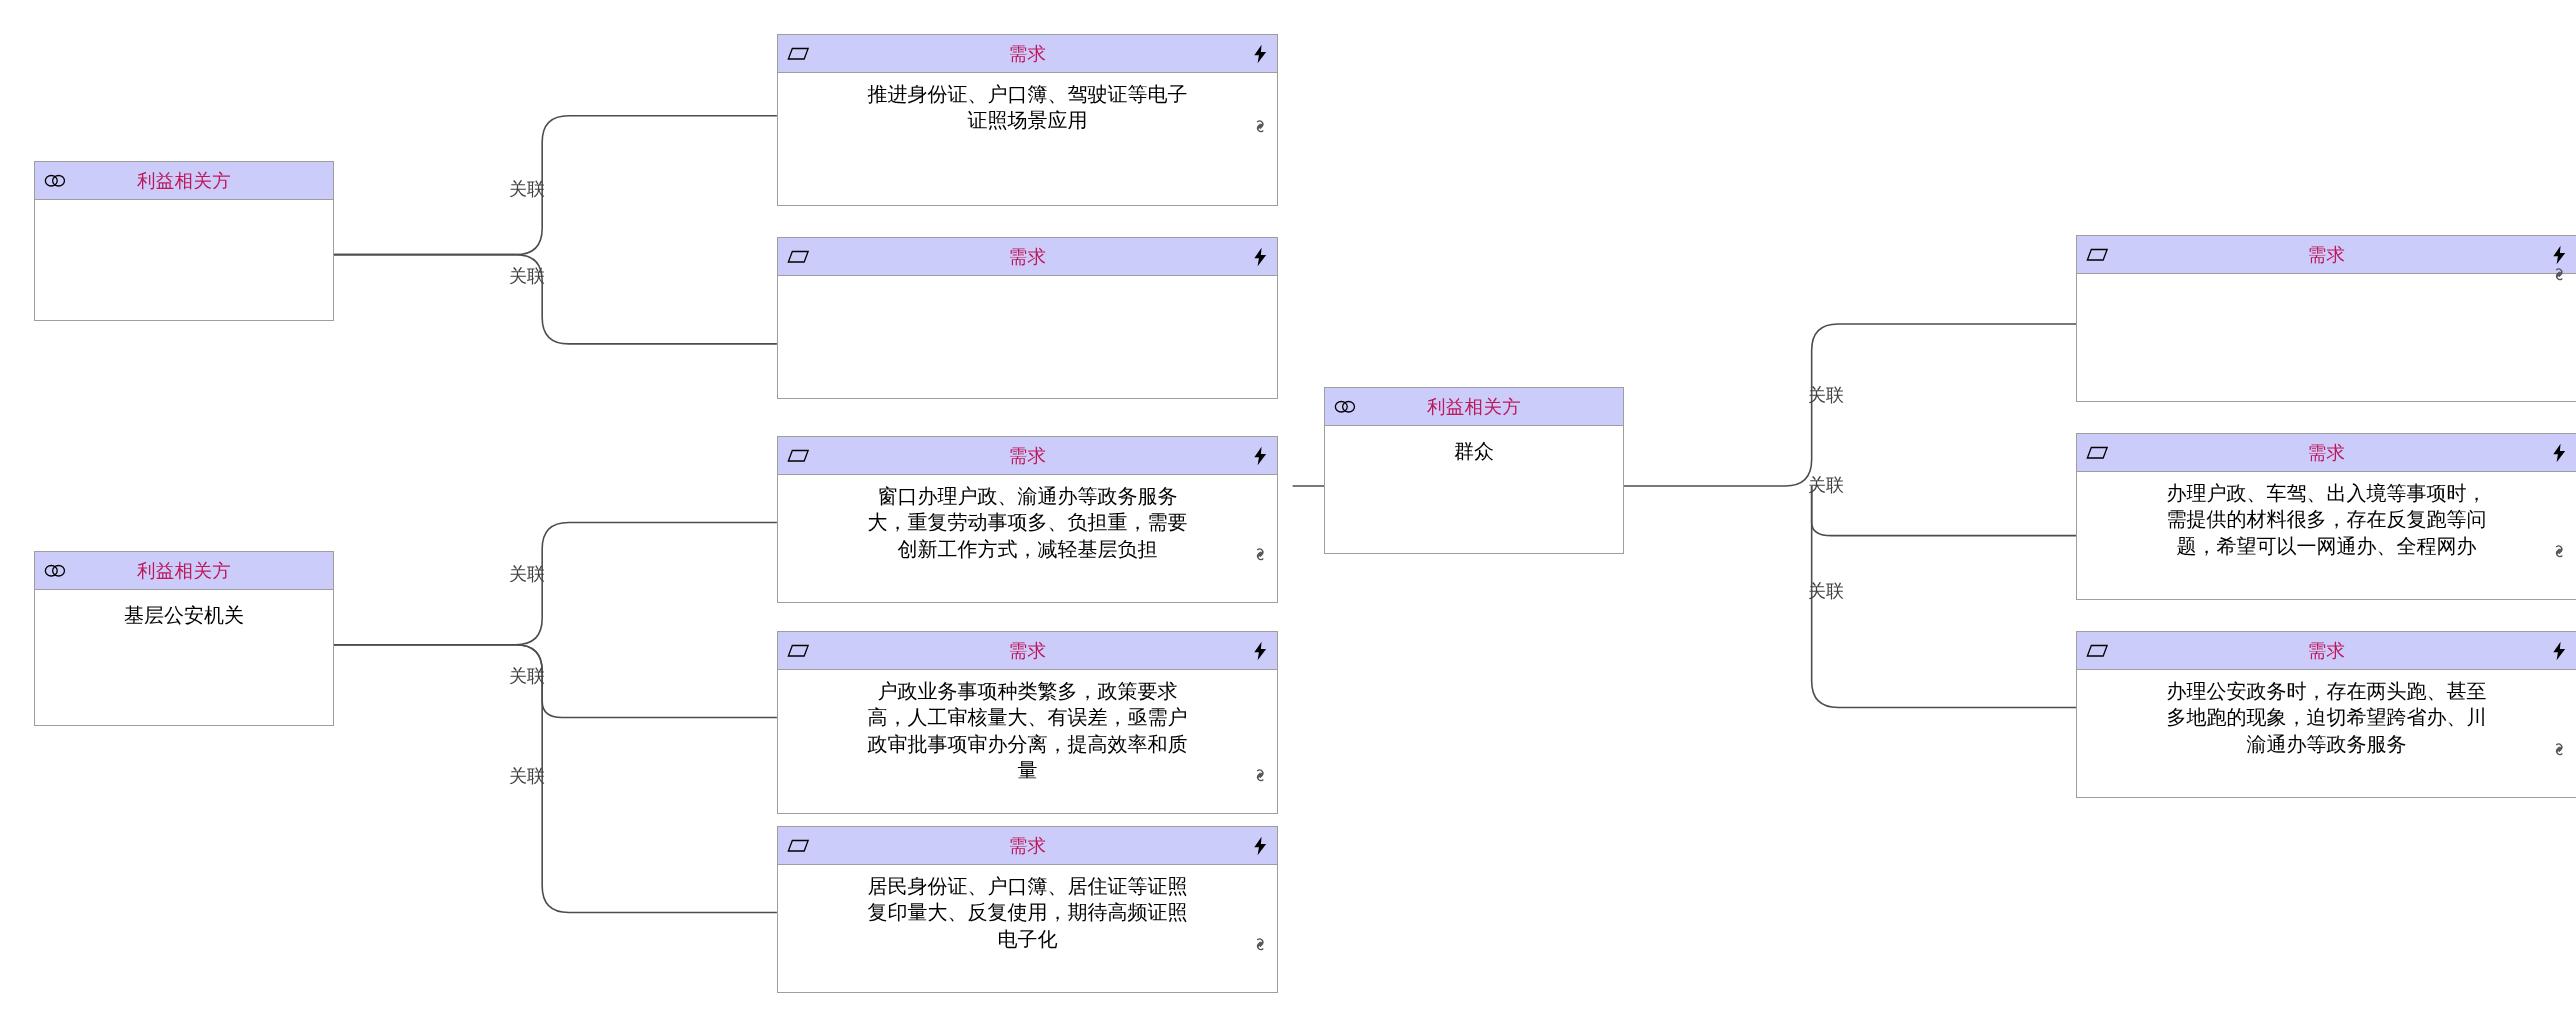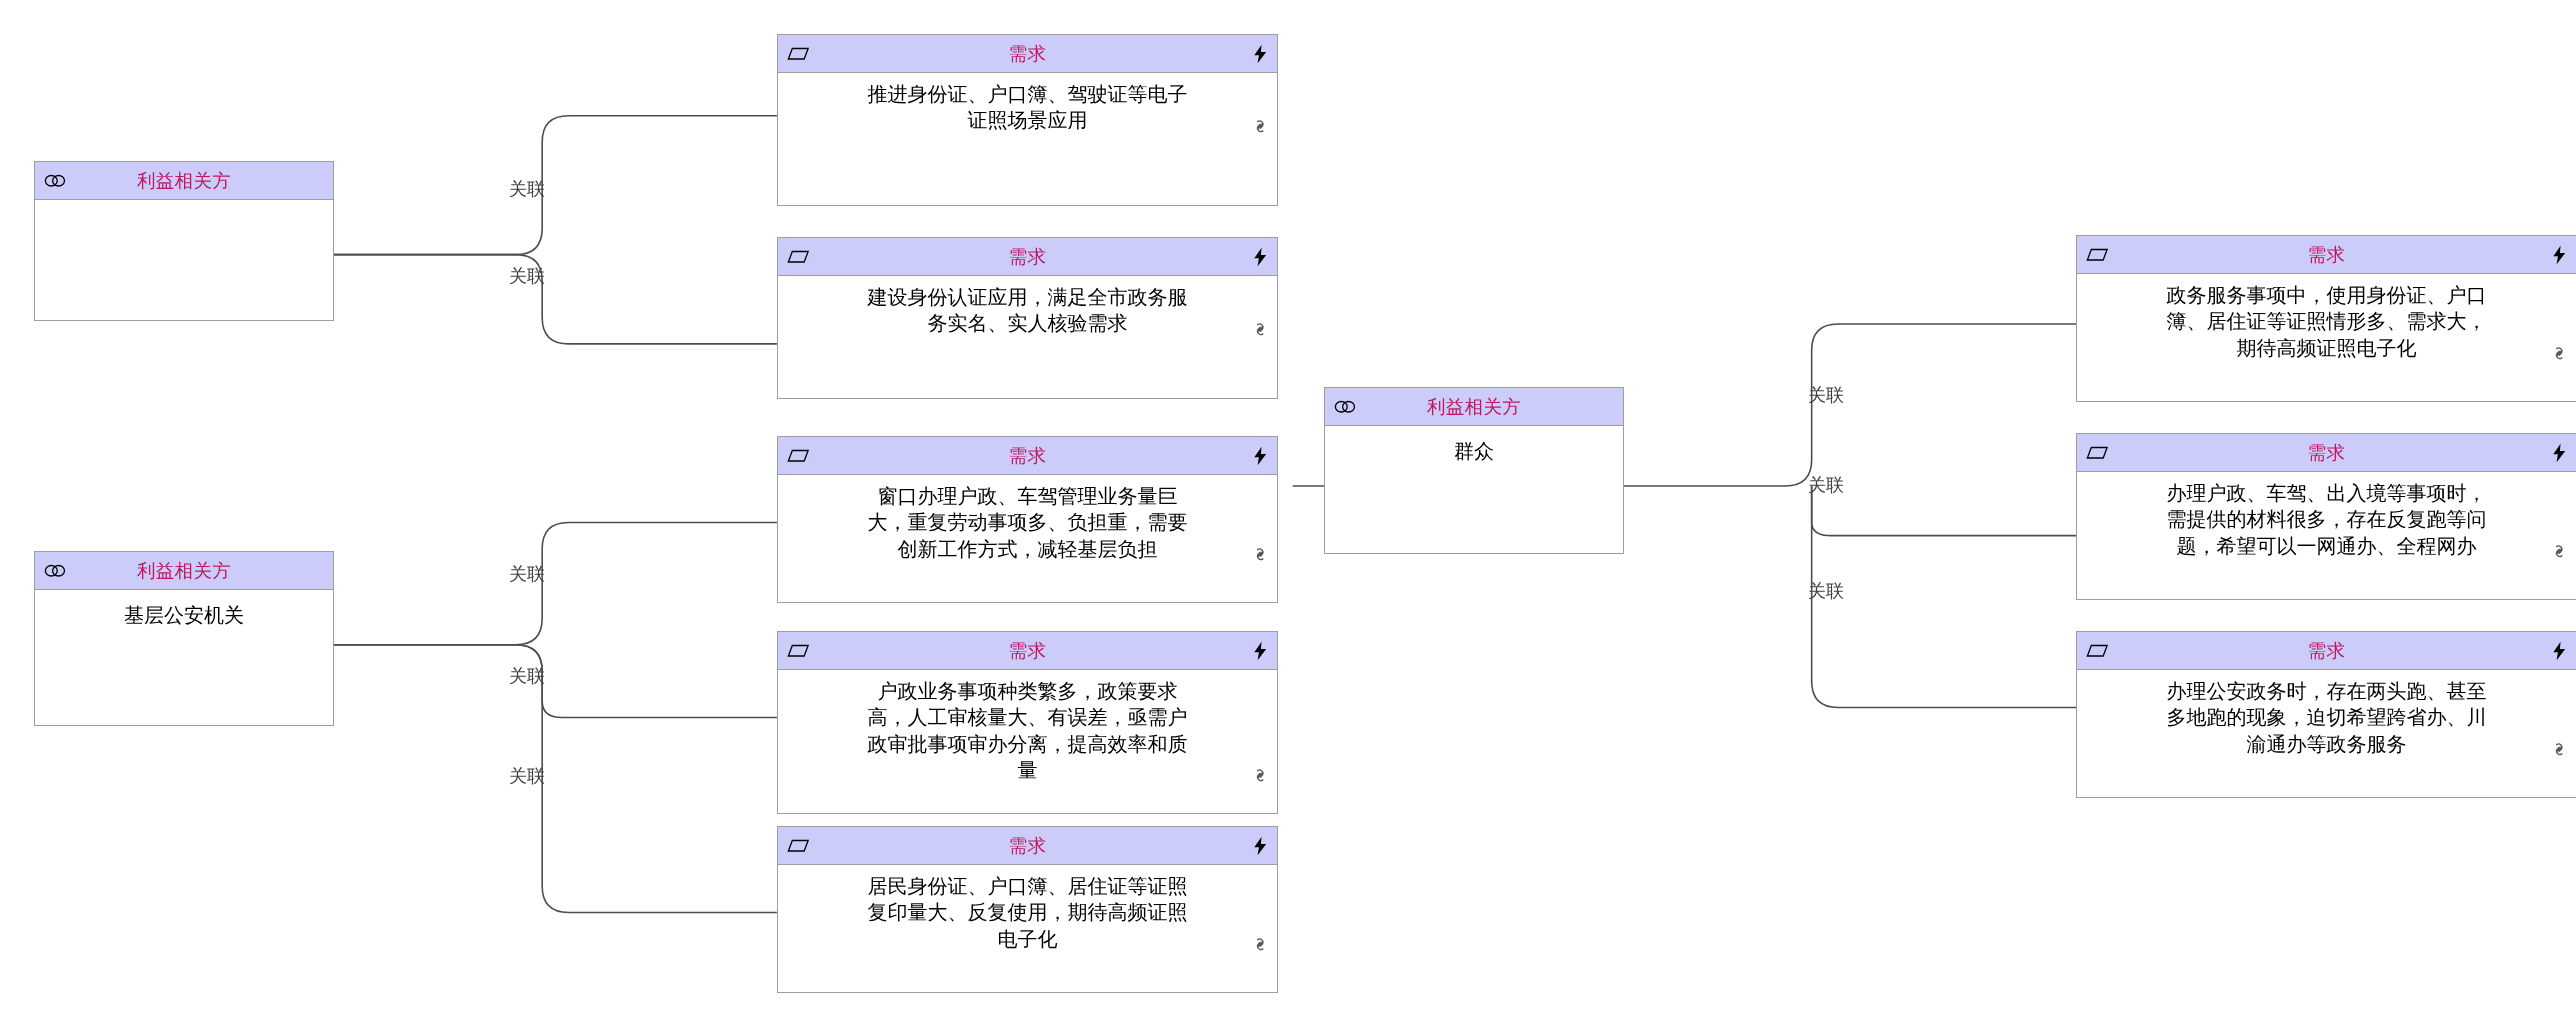--- a/index.html
+++ b/index.html
@@ -199,47 +199,38 @@
           <polygon points="8,3 32,3 26,19 2,19" fill="none" stroke="#000" stroke-width="2"></polygon>
         </svg>
       </span>
       <span class="title-text">需求</span>
       <span class="flash-icon">
         <svg width="14.5" height="20" viewBox="0 0 22 30">
             <polygon points="13,1 2,17 9,17 7,29 20,12 12,12" fill="#000"></polygon>
           </svg>
       </span>
     </div>
-    <div class="body">
-      <span class="body-text">建设身份认证应用，满足全市政务服
-务实名、实人核验需求</span>
-      <span class="link-icon">
-        <svg width="18.5" height="18.5" viewBox="0 0 28 28">
-          <path d="M11 17 L17 11 M10 7 a5 5 0 0 1 7 7 l-3 3 M18 21 a5 5 0 0 1 -7 -7 l3 -3" fill="none" stroke="#555" stroke-width="2" stroke-linecap="round"></path>
-        </svg>
-      </span>
-    </div>
   </div>
 
   <div class="node requirement" style="left:777px; top:436px; width:501px; height:167px;">
     <div class="title-bar">
       <span class="corner-icon">
         <svg width="22.5" height="14.5" viewBox="0 0 34 22">
           <polygon points="8,3 32,3 26,19 2,19" fill="none" stroke="#000" stroke-width="2"></polygon>
         </svg>
       </span>
       <span class="title-text">需求</span>
       <span class="flash-icon">
         <svg width="14.5" height="20" viewBox="0 0 22 30">
             <polygon points="13,1 2,17 9,17 7,29 20,12 12,12" fill="#000"></polygon>
           </svg>
       </span>
     </div>
     <div class="body">
-      <span class="body-text">窗口办理户政、车驾管理业务量巨
+      <span class="body-text">窗口办理户政、渝通办等政务服务
 大，重复劳动事项多、负担重，需要
 创新工作方式，减轻基层负担</span>
       <span class="link-icon">
         <svg width="18.5" height="18.5" viewBox="0 0 28 28">
           <path d="M11 17 L17 11 M10 7 a5 5 0 0 1 7 7 l-3 3 M18 21 a5 5 0 0 1 -7 -7 l3 -3" fill="none" stroke="#555" stroke-width="2" stroke-linecap="round"></path>
         </svg>
       </span>
     </div>
   </div>
 
@@ -304,23 +295,20 @@
         </svg>
       </span>
       <span class="title-text">需求</span>
       <span class="flash-icon">
         <svg width="14.5" height="20" viewBox="0 0 22 30">
             <polygon points="13,1 2,17 9,17 7,29 20,12 12,12" fill="#000"></polygon>
           </svg>
       </span>
     </div>
     <div class="body">
-      <span class="body-text">政务服务事项中，使用身份证、户口
-簿、居住证等证照情形多、需求大，
-期待高频证照电子化</span>
       <span class="link-icon">
         <svg width="18.5" height="18.5" viewBox="0 0 28 28">
           <path d="M11 17 L17 11 M10 7 a5 5 0 0 1 7 7 l-3 3 M18 21 a5 5 0 0 1 -7 -7 l3 -3" fill="none" stroke="#555" stroke-width="2" stroke-linecap="round"></path>
         </svg>
       </span>
     </div>
   </div>
 
   <div class="node requirement" style="left:2076px; top:433px; width:501px; height:167px;">
     <div class="title-bar">

